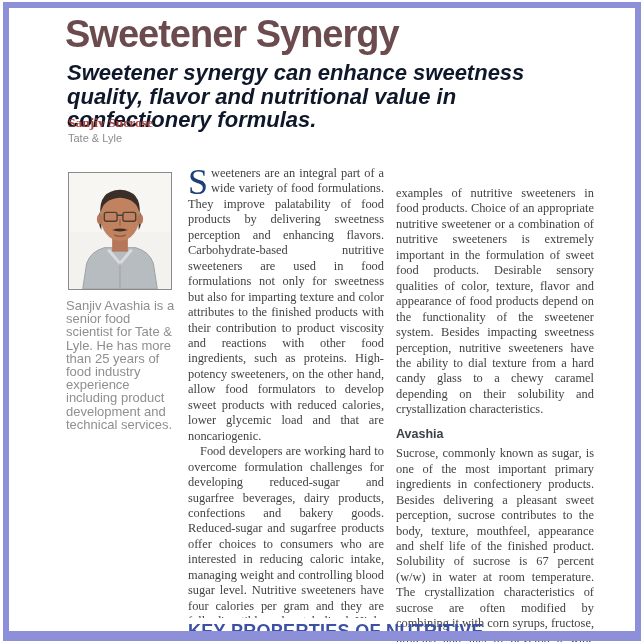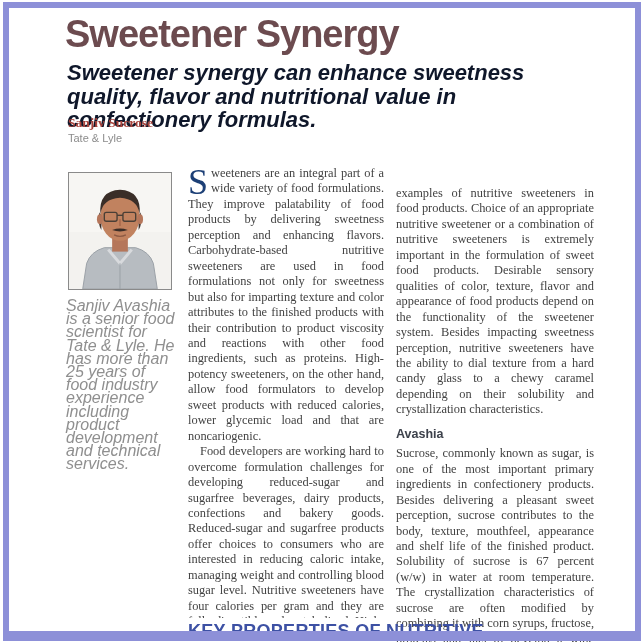--- a/index.html
+++ b/index.html
@@ -48,21 +48,21 @@
   .photo {
     position:absolute; left:68px; top:172px;
     width:104px; height:118px;
     border:1px solid #8a8a8a;
     background:#f4f4f2;
     overflow:hidden;
   }
   .photo svg { display:block; width:100%; height:100%; }
   .caption {
     position:absolute; left:66px; top:299px; width:114px;
-    font-style:italic; font-size:16px; line-height:13.2px;
+    font-size:13px; line-height:13.2px;
     color:#8f8f8f;
   }
   .bodycol {
     position:absolute; top:166px;
     font-family:"Liberation Serif", serif;
     font-size:12.4px; line-height:15.45px;
     color:#424242;
     text-align:justify;
     overflow:hidden;
   }

